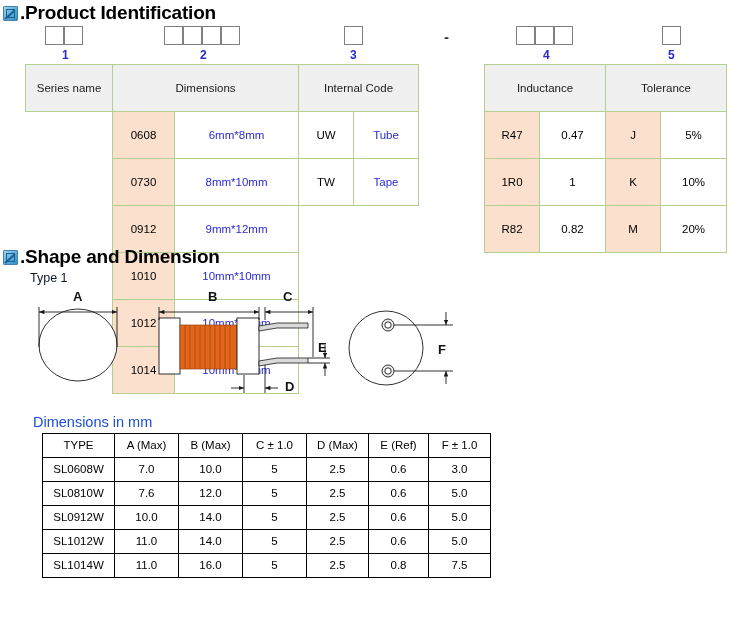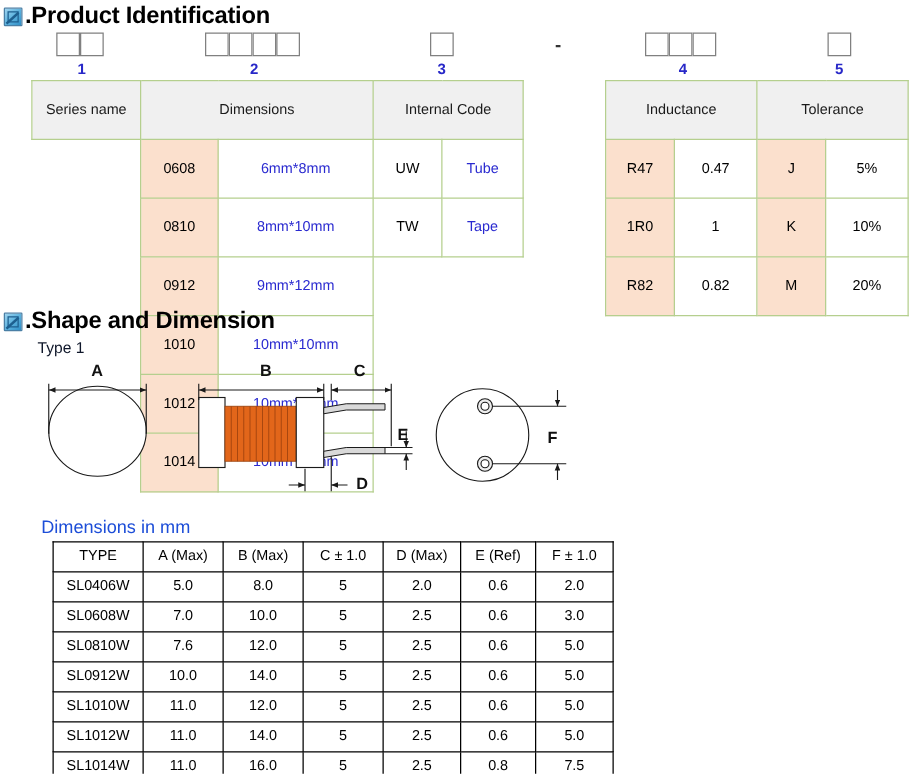--- a/index.html
+++ b/index.html
@@ -142,21 +142,21 @@
       </tr>
       <tr>
         <td class="empty"></td>
         <td class="peach">0608</td>
         <td class="blue">6mm*8mm</td>
         <td>UW</td>
         <td class="blue">Tube</td>
       </tr>
       <tr>
         <td class="empty"></td>
-        <td class="peach">0810</td>
+        <td class="peach">0730</td>
         <td class="blue">8mm*10mm</td>
         <td>TW</td>
         <td class="blue">Tape</td>
       </tr>
       <tr>
         <td class="empty"></td>
         <td class="peach">0912</td>
         <td class="blue">9mm*12mm</td>
         <td class="empty"></td>
         <td class="empty"></td>
@@ -322,29 +322,20 @@
       <tr>
         <td>TYPE</td>
         <td>A (Max)</td>
         <td>B (Max)</td>
         <td>C ± 1.0</td>
         <td>D (Max)</td>
         <td>E (Ref)</td>
         <td>F ± 1.0</td>
       </tr>
       <tr>
-        <td>SL0406W</td>
-        <td>5.0</td>
-        <td>8.0</td>
-        <td>5</td>
-        <td>2.0</td>
-        <td>0.6</td>
-        <td>2.0</td>
-      </tr>
-      <tr>
         <td>SL0608W</td>
         <td>7.0</td>
         <td>10.0</td>
         <td>5</td>
         <td>2.5</td>
         <td>0.6</td>
         <td>3.0</td>
       </tr>
       <tr>
         <td>SL0810W</td>
@@ -358,29 +349,20 @@
       <tr>
         <td>SL0912W</td>
         <td>10.0</td>
         <td>14.0</td>
         <td>5</td>
         <td>2.5</td>
         <td>0.6</td>
         <td>5.0</td>
       </tr>
       <tr>
-        <td>SL1010W</td>
-        <td>11.0</td>
-        <td>12.0</td>
-        <td>5</td>
-        <td>2.5</td>
-        <td>0.6</td>
-        <td>5.0</td>
-      </tr>
-      <tr>
         <td>SL1012W</td>
         <td>11.0</td>
         <td>14.0</td>
         <td>5</td>
         <td>2.5</td>
         <td>0.6</td>
         <td>5.0</td>
       </tr>
       <tr>
         <td>SL1014W</td>

